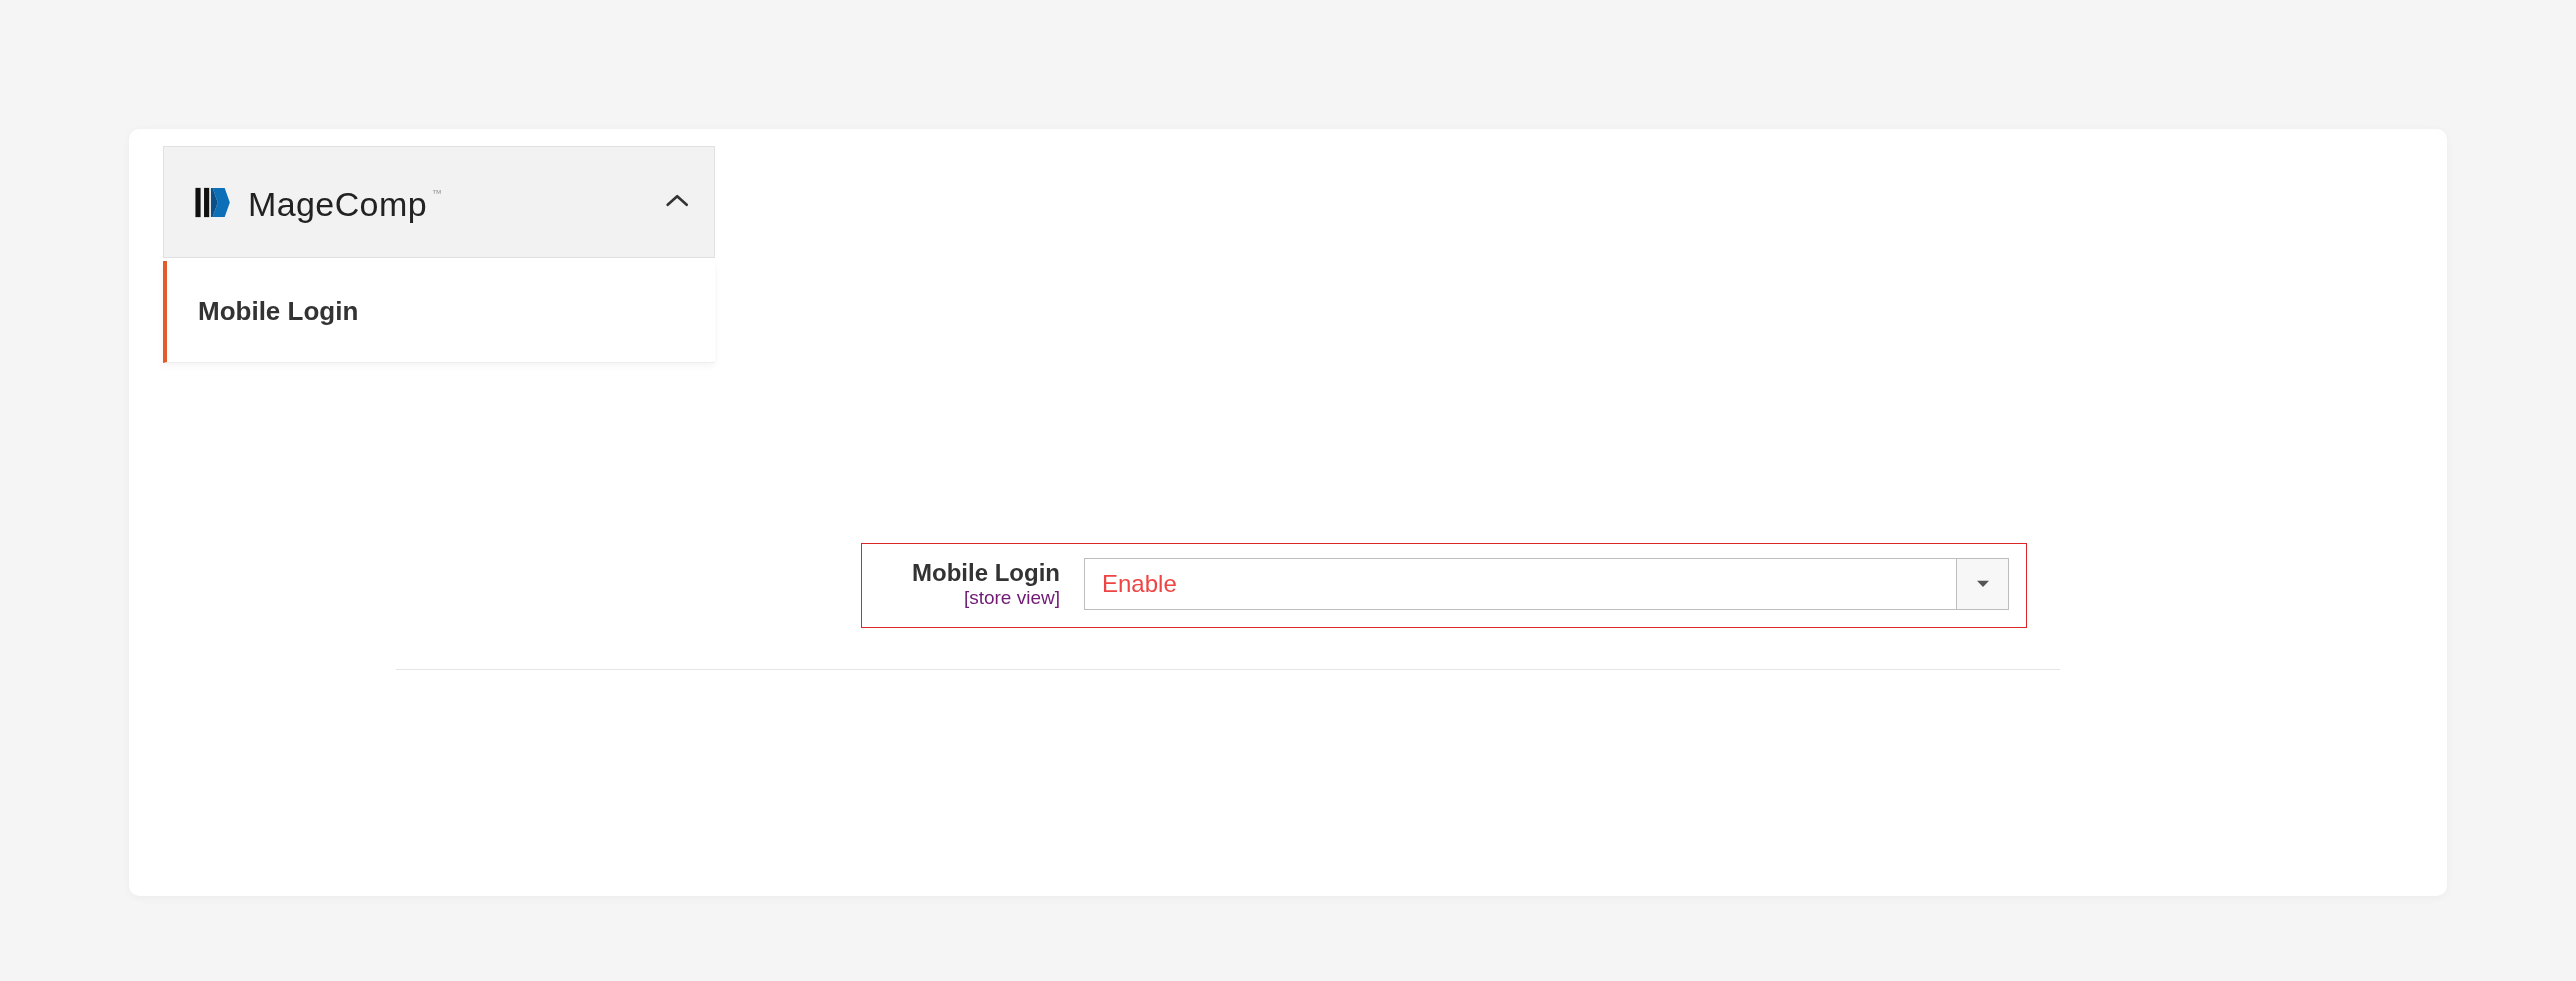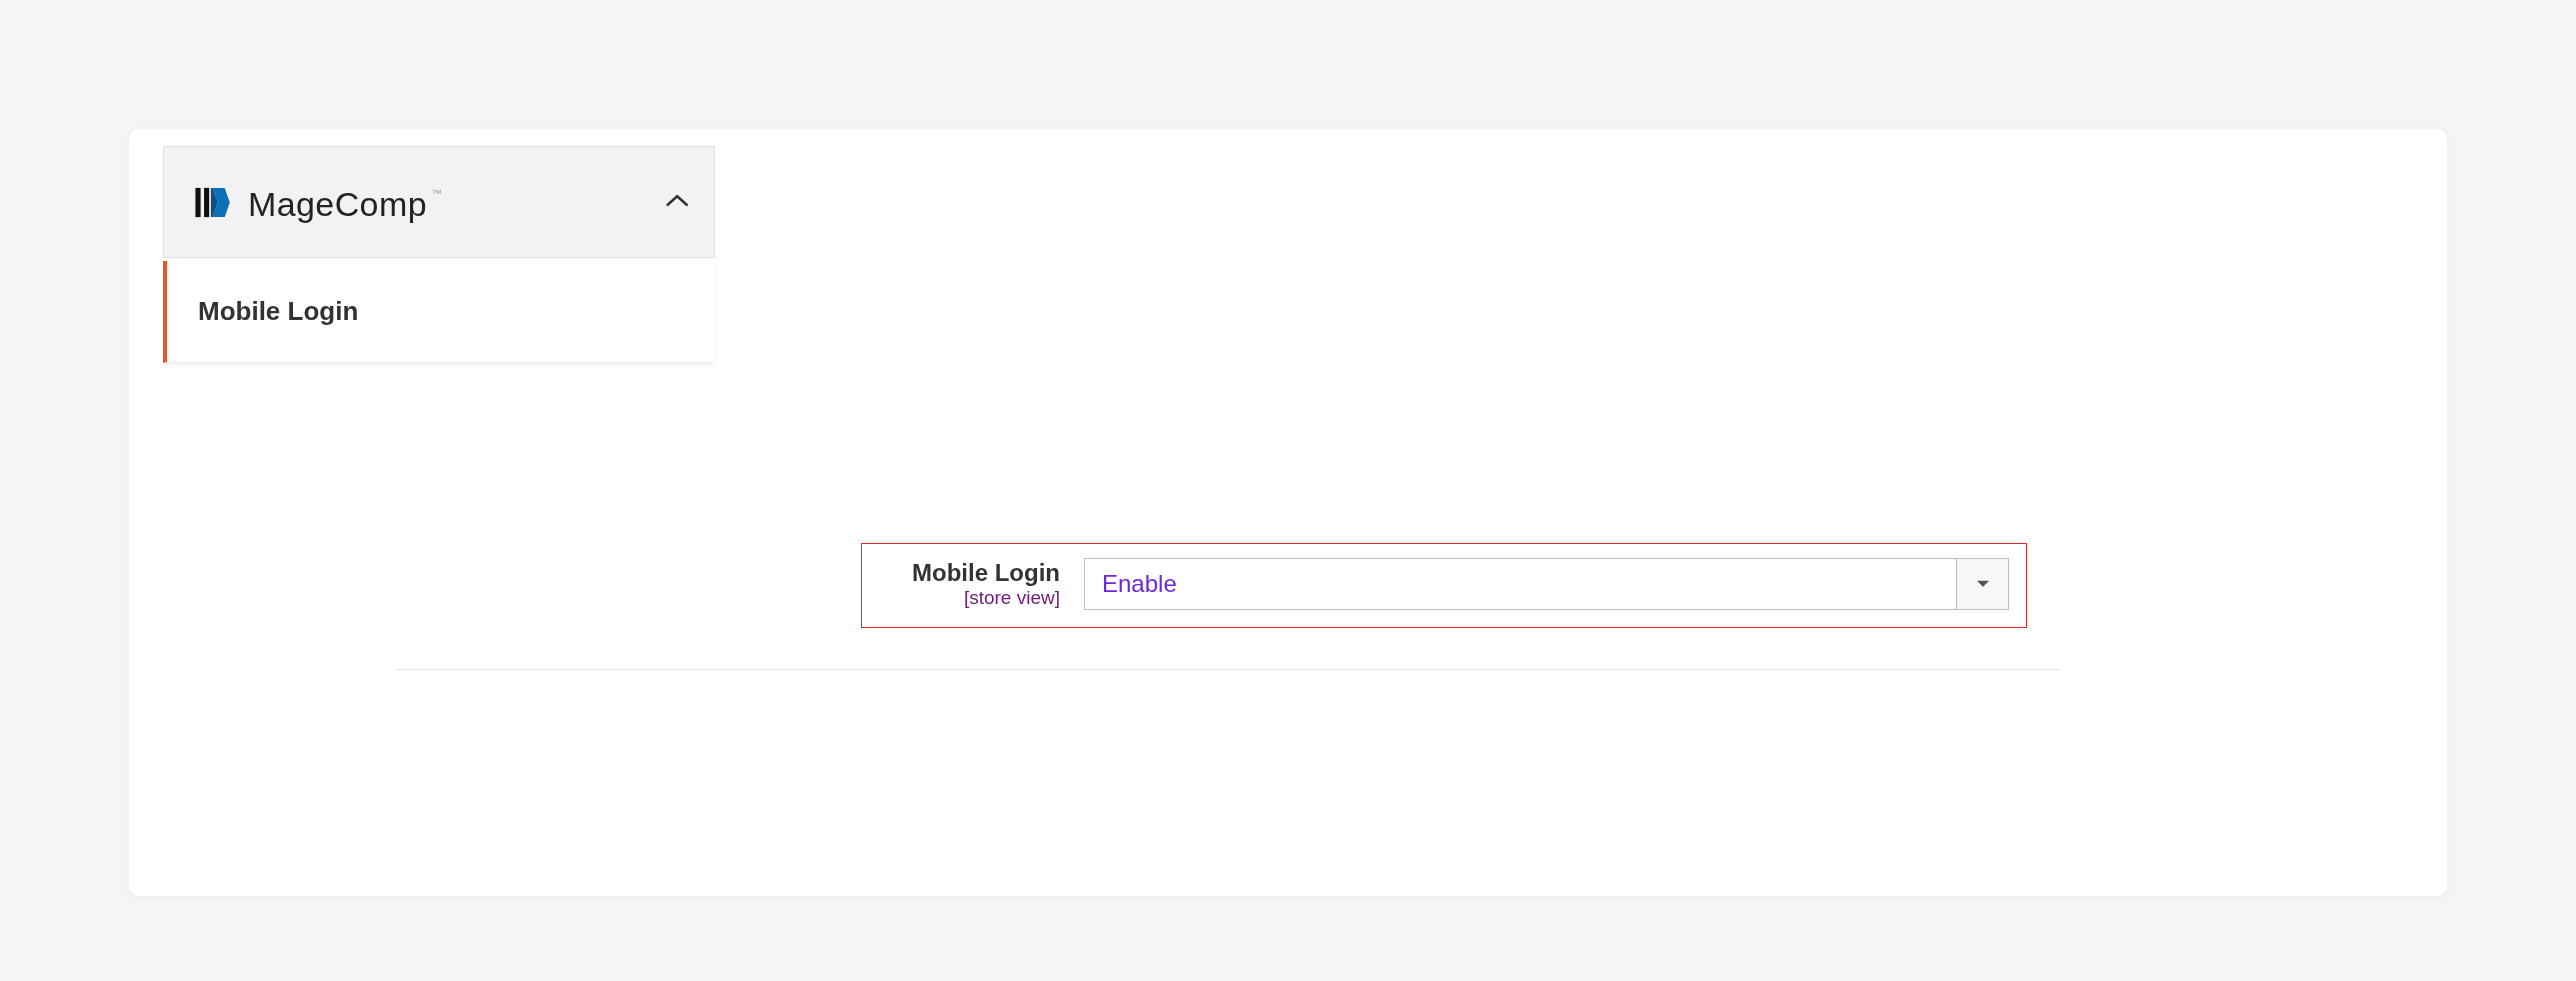--- a/index.html
+++ b/index.html
@@ -120,21 +120,21 @@
       align-items: center;
       border: 0.9px solid #bdbdbd;
       height: 52px;
       background: #fff;
       flex: 1;
     }
     .select-value {
       flex: 1;
       padding: 0 17px;
       font-size: 24px;
-      color: #6d28d9;
+      color: #ef4444;
     }
     .select-caret {
       width: 52px;
       height: 100%;
       border-left: 0.9px solid #bdbdbd;
       background: #f7f7f7;
       display: flex;
       align-items: center;
       justify-content: center;
     }

